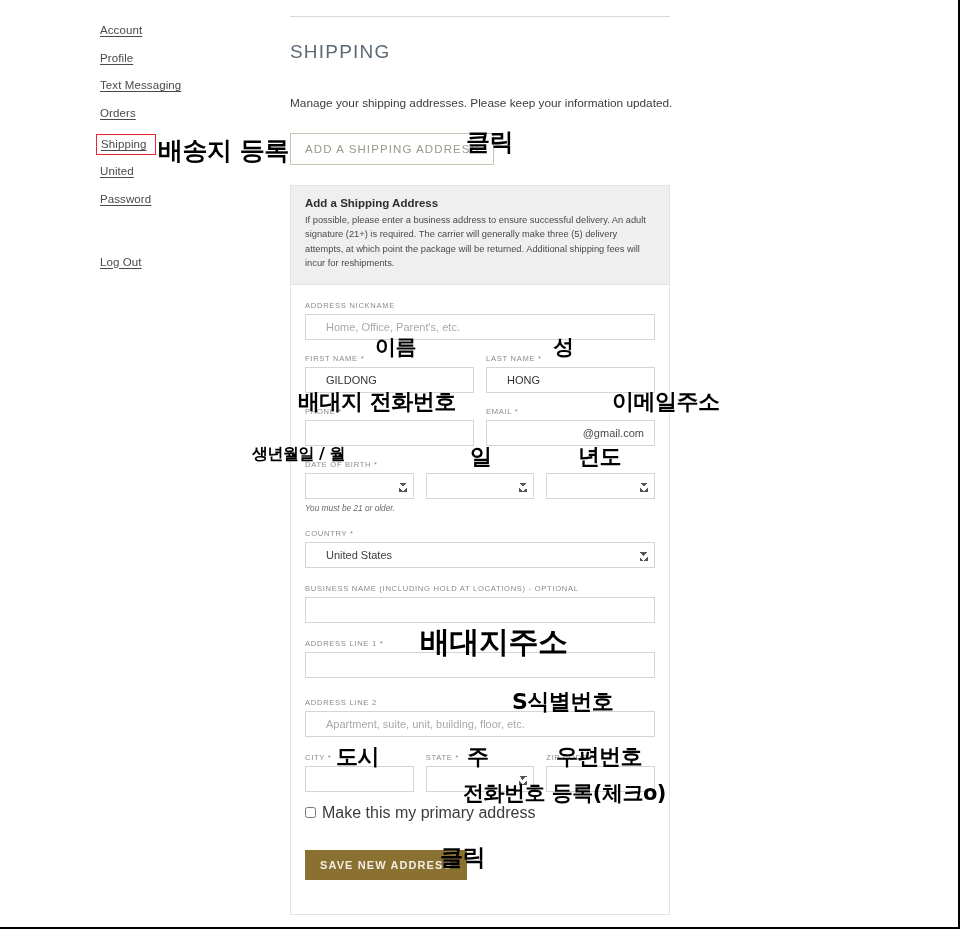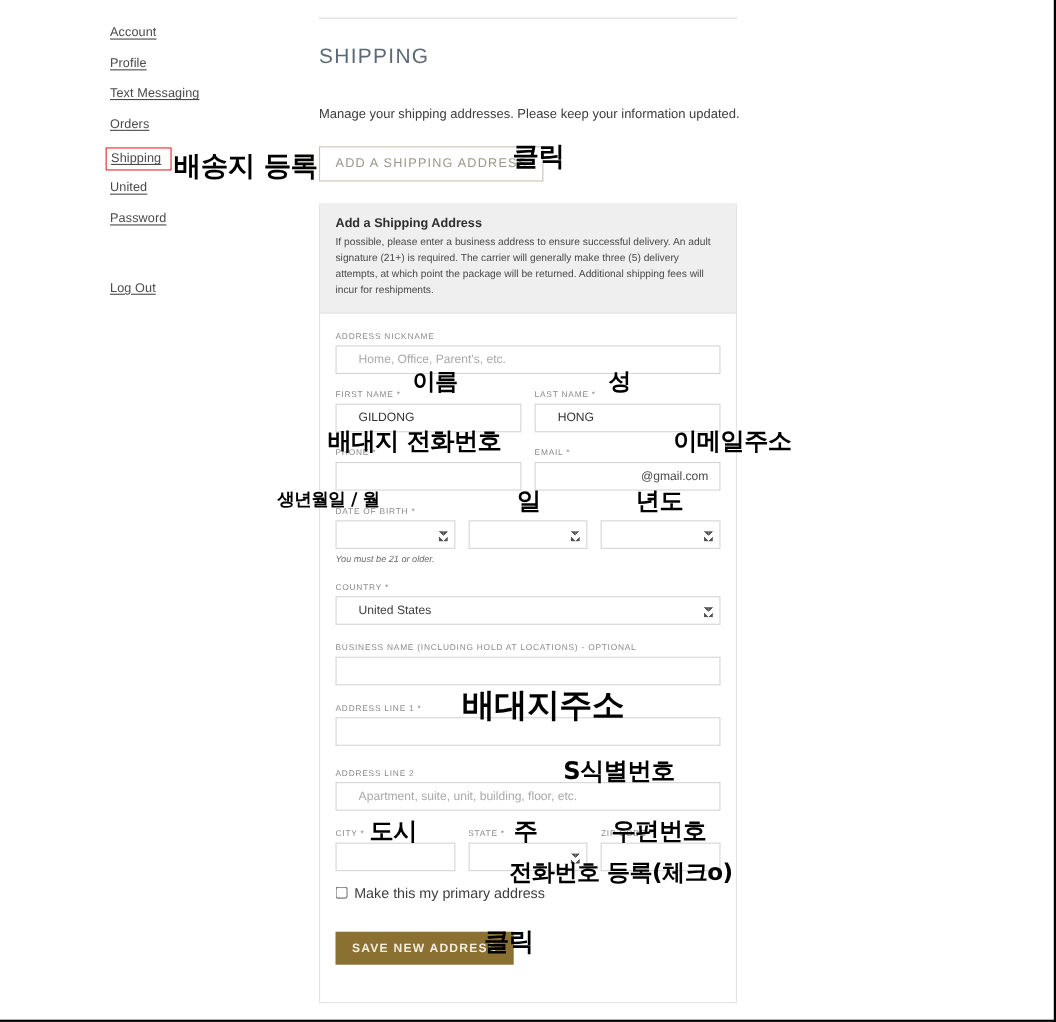--- a/index.html
+++ b/index.html
@@ -188,21 +188,21 @@
     gap: 6px;
     margin-top: 4px;
   }
   .check-row input[type=checkbox] {
     width: 11px;
     height: 11px;
     margin: 0;
     accent-color: #8a7132;
   }
   .check-row label {
-    font-size: 13px;
+    font-size: 16px;
     color: #3c3c3c;
     cursor: pointer;
   }
 
   .btn-save {
     display: inline-block;
     margin-top: 28px;
     background: #8a7132;
     border: none;
     color: #f2ece0;

